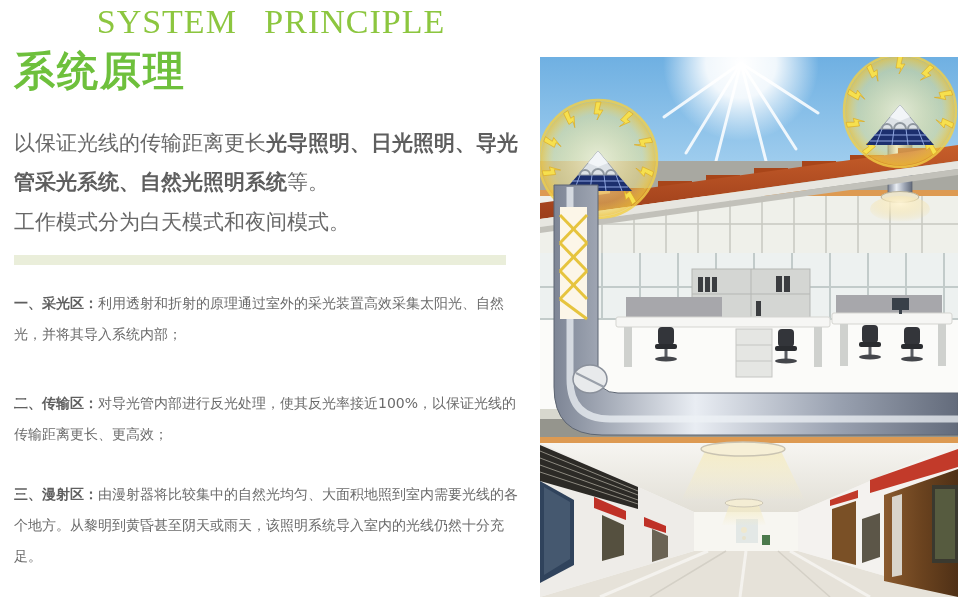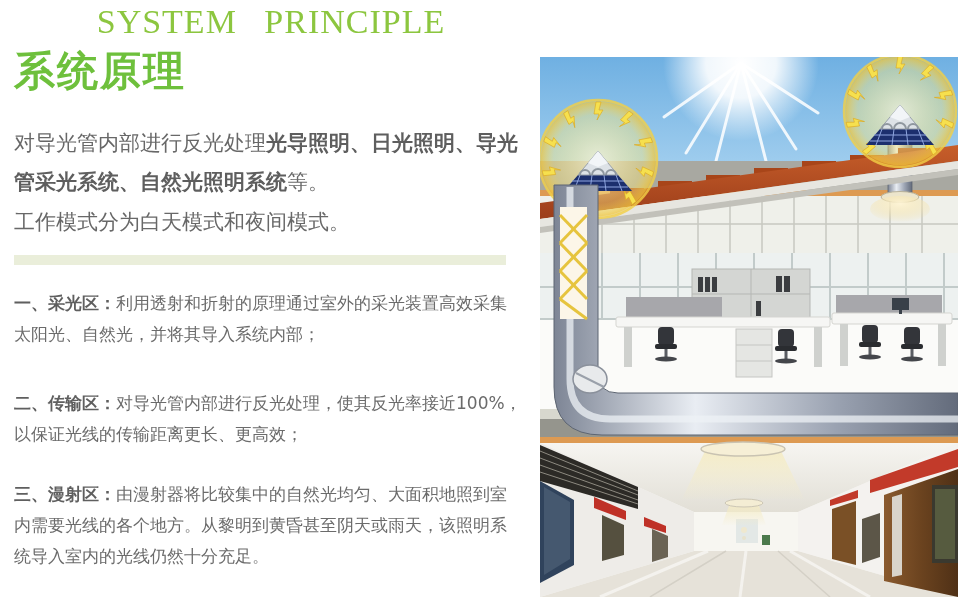--- a/index.html
+++ b/index.html
@@ -15,35 +15,35 @@
   }
   .title-zh{
     font-size:41px;font-weight:700;color:#6ec03c;
     letter-spacing:2px;margin:3px 0 0 0;
   }
   .intro{font-size:21px;color:#686868;line-height:39px;margin:25px 0 0 0;}
   .intro b{font-weight:700;color:#5e5e5e;}
   .intro.second{margin-top:1px;}
   .section-heading{font-size:20px;font-weight:700;color:#46a246;margin:43px 0 0 0;letter-spacing:1px;}
   .section-bar{width:492px;height:10px;background:#eaeeda;margin-top:13px;}
-  .item{font-size:17px;color:#6b6b6b;line-height:31px;margin:23px 0 0 0;width:508px;}
+  .item{font-size:14px;color:#6b6b6b;line-height:31px;margin:23px 0 0 0;width:508px;}
   .item b{font-weight:700;color:#5f5f5f;}
   .item.i2{margin-top:38px;}
   .item.i3{margin-top:29px;}
   .illustration{position:absolute;left:540px;top:57px;width:418px;height:540px;}
   .illustration svg{display:block;}
 </style>
 </head>
 <body>
 
 <div class="content-col">
   <h1 class="title-en">SYSTEM PRINCIPLE</h1>
   <h2 class="title-zh">系统原理</h2>
 
-  <p class="intro"><span>对导光管内部进行反光处理</span><b>光导照明、日光照明、导光管采光系统、自然光照明系统</b><span>等。</span></p>
+  <p class="intro"><span>以保证光线的传输距离更长</span><b>光导照明、日光照明、导光管采光系统、自然光照明系统</b><span>等。</span></p>
   <p class="intro second">工作模式分为白天模式和夜间模式。</p>
 
   <div class="section-bar"></div>
 
   <p class="item i1"><b>一、采光区：</b><span>利用透射和折射的原理通过室外的采光装置高效采集太阳光、自然光，并将其导入系统内部；</span></p>
   <p class="item i2"><b>二、传输区：</b><span>对导光管内部进行反光处理，使其反光率接近100%，以保证光线的传输距离更长、更高效；</span></p>
   <p class="item i3"><b>三、漫射区：</b><span>由漫射器将比较集中的自然光均匀、大面积地照到室内需要光线的各个地方。从黎明到黄昏甚至阴天或雨天，该照明系统导入室内的光线仍然十分充足。</span></p>
 </div>
 
 <div class="illustration">

